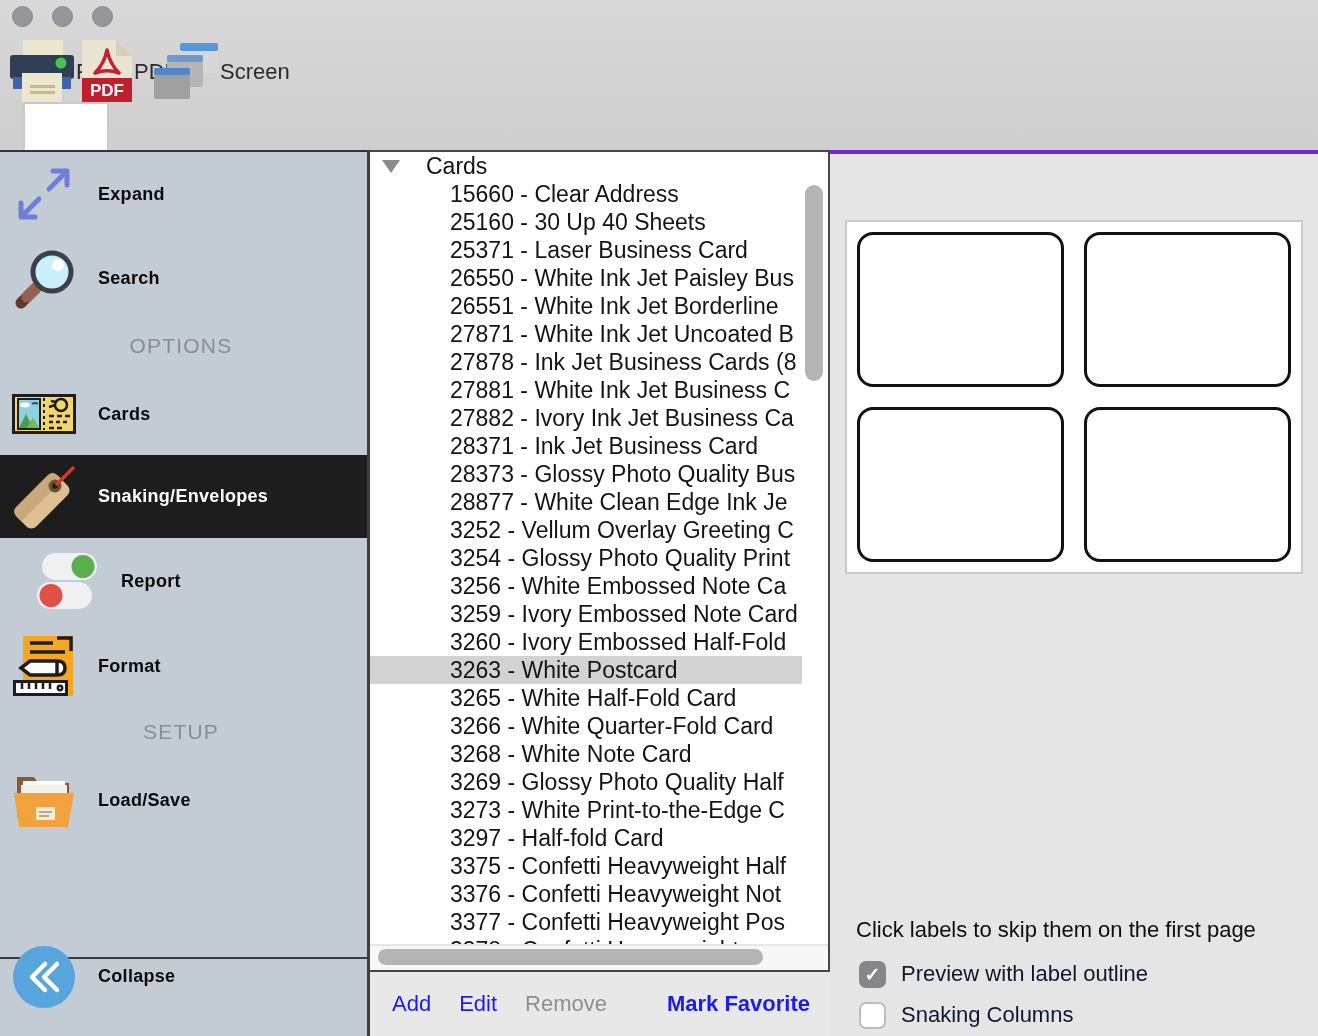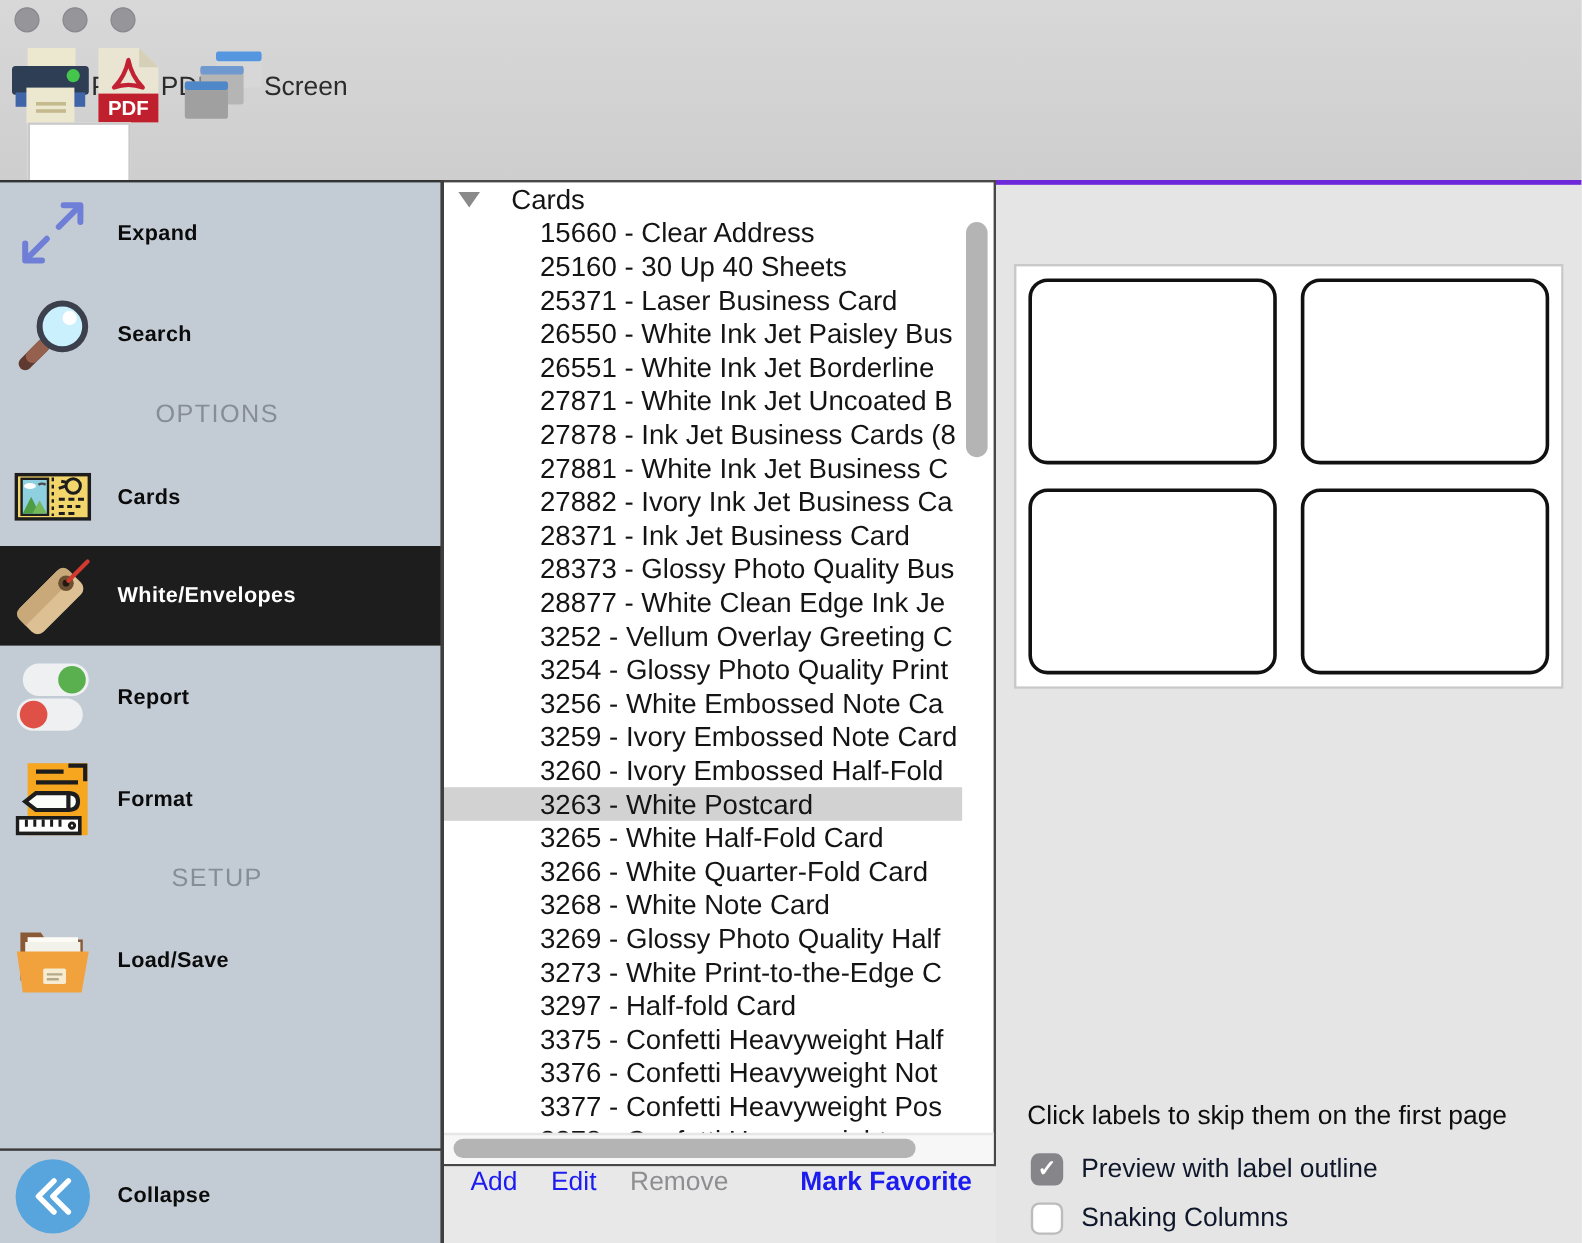--- a/index.html
+++ b/index.html
@@ -25,43 +25,43 @@
     border-top:2px solid #333;box-sizing:border-box;}
   .side-row{position:absolute;left:0;width:100%;display:flex;align-items:center;}
   .side-icon{width:64px;height:64px;margin-left:12px;display:flex;align-items:center;justify-content:center;flex:0 0 64px;}
   .side-label{margin-left:22px;font-size:18px;font-weight:700;color:#0b0b0b;letter-spacing:.3px;white-space:nowrap;}
   .side-row.selected{background:#1d1d1d;}
   .side-row.selected .side-label{color:#ffffff;}
   .side-section{position:absolute;left:0;width:362px;text-align:center;font-size:21px;font-weight:400;
     color:#878d96;letter-spacing:1.2px;}
   .r-expand{top:0;height:84px;} .r-search{top:84px;height:84px;}
   .h-options{top:182px;} .r-cards{top:222px;height:80px;}
-  .r-labels{top:303px;height:83px;} .r-report{top:386px;height:86px;}
+  .r-labels{top:303px;height:83px;} .r-report{top:386px;height:86px;padding-left:23px;}
   .r-format{top:472px;height:84px;} .h-setup{top:568px;}
   .r-load{top:606px;height:84px;} .r-defaults{top:690px;height:86px;}
   .collapse-divider{position:absolute;left:0;top:805px;width:100%;height:2px;background:#3a3a3a;}
-  .r-collapse{top:807px;height:75px;}
+  .r-collapse{top:787px;height:75px;}
 
   
   .list-panel{position:absolute;left:370px;top:150px;width:460px;height:822px;background:#ffffff;
     border:2px solid #474747;border-left:none;box-sizing:border-box;}
   .tree{position:absolute;left:0;top:0;right:26px;bottom:24px;overflow:hidden;}
   .root-row{height:28px;display:flex;align-items:center;padding-left:12px;font-size:23px;color:#141414;}
   .disc{width:0;height:0;border-left:9px solid transparent;border-right:9px solid transparent;
     border-top:13px solid #8a8a8a;margin-right:26px;}
   .list-row{height:28px;line-height:28px;padding-left:80px;font-size:23px;color:#141414;
     white-space:nowrap;overflow:hidden;}
   .list-row.selected{background:#d2d2d2;}
   .vthumb{position:absolute;right:5px;top:33px;width:18px;height:196px;border-radius:9px;background:#b4b4b4;}
   .hscroll{position:absolute;left:0;right:0;bottom:0;height:24px;background:#f7f7f7;border-top:2px solid #e6e6e6;}
   .hthumb{position:absolute;left:8px;top:3px;width:385px;height:16px;border-radius:8px;background:#b4b4b4;}
 
   
   .footer{position:absolute;left:370px;top:972px;width:460px;height:64px;background:#e8e8e9;
-    display:flex;padding:0 20px 0 22px;box-sizing:border-box;}
+    display:flex;align-items:center;padding:0 20px 0 22px;box-sizing:border-box;}
   .lnk{font-size:22px;font-weight:500;color:#1c1cf0;margin-right:28px;cursor:pointer;white-space:nowrap;}
   .lnk.disabled{color:#8e8e90;}
   .lnk.fav{margin-left:auto;margin-right:0;font-weight:bold;}
 
   
   .right-panel{position:absolute;left:830px;top:150px;width:488px;height:886px;background:#e5e5e6;
     border-top:4px solid #6d28d9;box-sizing:border-box;}
   .page{position:absolute;left:15px;top:66px;width:458px;height:354px;background:#ffffff;
     border:2px solid #c9c9c9;box-sizing:border-box;display:grid;
     grid-template-columns:1fr 1fr;grid-template-rows:1fr 1fr;gap:20px;padding:10px;}
@@ -197,21 +197,21 @@
         <svg width="64" height="64" viewBox="0 0 64 64">
           <g transform="rotate(-45 30 36)">
             <rect x="1" y="22" width="58" height="28" rx="7" fill="#ddc195"></rect>
             <path d="M8 22 h44 q7 0 7 7 v7 h-58 v-7 q0 -7 7 -7 z" fill="#c9a97a"></path>
           </g>
           <circle cx="43" cy="21" r="6.5" fill="#6b5132"></circle>
           <circle cx="43" cy="21" r="2.8" fill="#221a10"></circle>
           <path d="M45 19 L61 3" stroke="#d23a30" stroke-width="3.5" stroke-linecap="round"></path>
         </svg>
       </span>
-      <span class="side-label">White/Envelopes</span>
+      <span class="side-label">Snaking/Envelopes</span>
     </div>
     <div class="side-row r-report">
       <span class="side-icon">
         <svg width="64" height="60" viewBox="0 0 64 60">
           <rect x="7" y="2" width="55" height="27" rx="13.5" fill="#eef0f1"></rect>
           <circle cx="48" cy="15.5" r="11.5" fill="#5ab04e"></circle>
           <rect x="2" y="31" width="55" height="27" rx="13.5" fill="#eef0f1"></rect>
           <circle cx="16" cy="44.5" r="11.5" fill="#df5047"></circle>
         </svg>
       </span>

